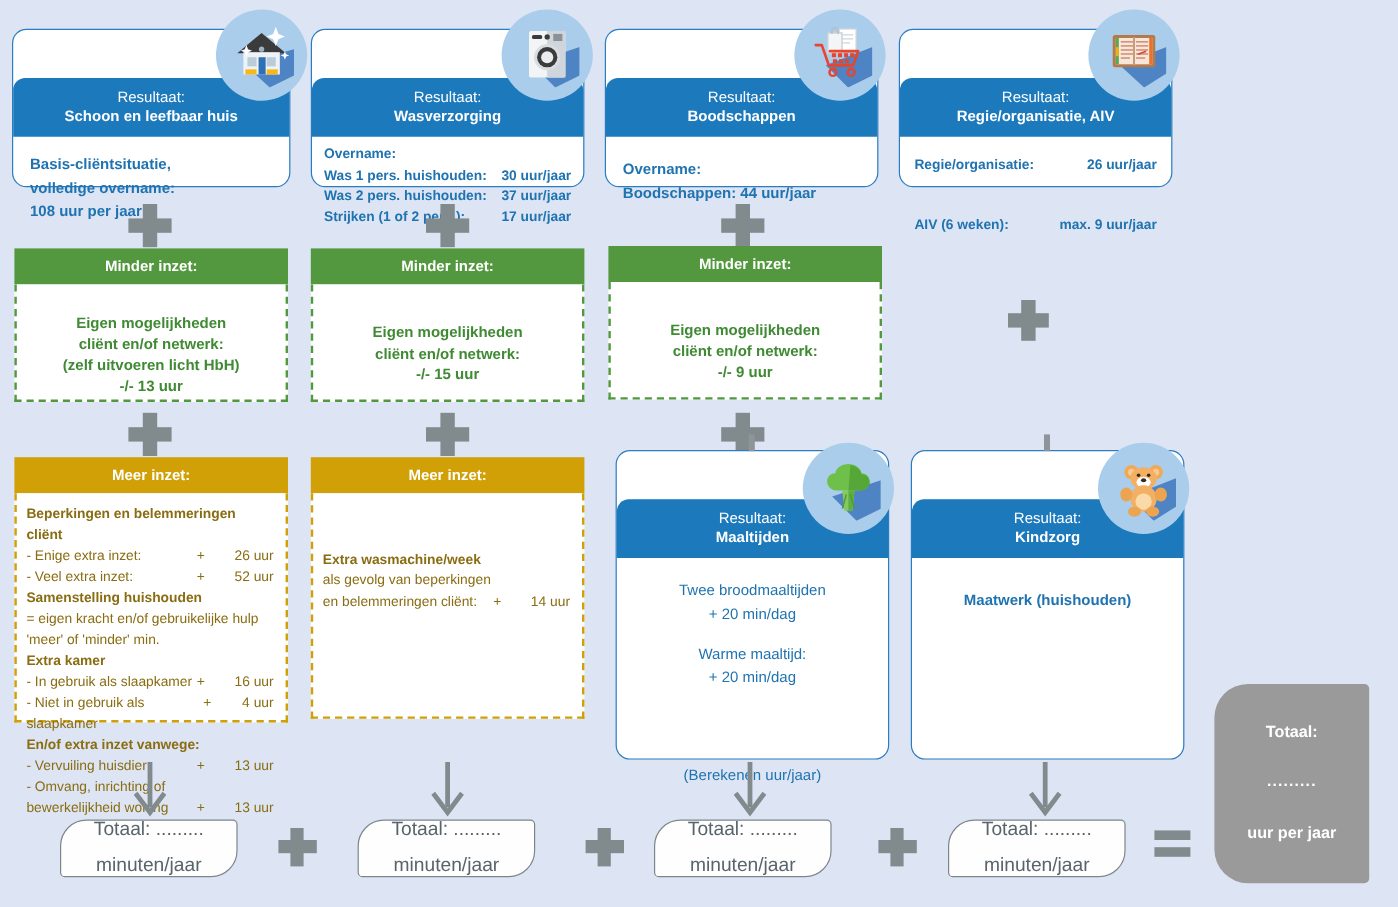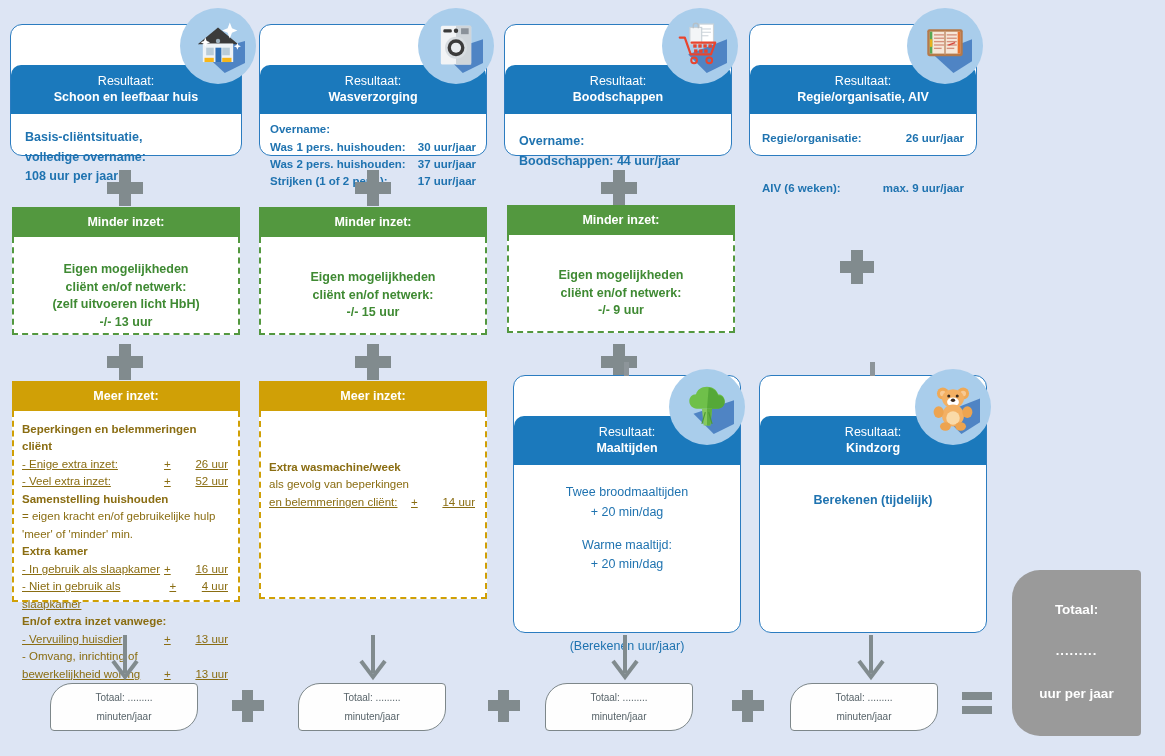--- a/index.html
+++ b/index.html
@@ -96,21 +96,21 @@
   .orange-body {
     border: 2px dashed #d0a006;
     border-top: none;
     background: #fff;
     color: #8a6d12;
     font-size: 11.5px;
     line-height: 1.52;
     padding: 10px 10px 10px 8px;
   }
   .orange-body .hdr { font-weight: bold; }
-  .orange-line { display: flex; text-decoration: underline; }
+  .orange-line { display: flex; }
   .orange-line .k { flex: 1 1 auto; }
   .orange-line .op { width: 18px; text-align: left; }
   .orange-line .v { width: 46px; text-align: right; white-space: nowrap; }
   .orange-note { }
 
   
   .plus {
     position: absolute;
     color: #808b8e;
   }
@@ -124,21 +124,21 @@
   
   .arrow svg { display:block; }
 
   
   .total {
     position: absolute;
     background: #fefefe;
     border: 1.6px solid #7d878a;
     border-radius: 22px 4px 22px 4px;
     color: #58646a;
-    font-size: 10px;
+    font-size: 16px;
     text-align: center;
     display: flex; flex-direction: column;
     align-items: center; justify-content: center;
     line-height: 1.9;
   }
 
   
   .grand {
     position: absolute;
     background: #9a9a9a;
@@ -439,21 +439,21 @@
       <path d="M30 38 l-4 14 M34 38 l4 14" stroke="#4e9a33" stroke-width="1.4" fill="none"></path>
     </svg>
   </div>
 
   <div class="card abs" style="left:759px; top:375px; width:228px; height:258px;">
     <div class="card-head">
       <span class="lbl">Resultaat:</span>
       <span class="ttl">Kindzorg</span>
     </div>
     <div class="card-body center" style="padding-top:26px; font-weight:bold;">
-      <div>Berekenen (tijdelijk)</div>
+      <div>Maatwerk (huishouden)</div>
     </div>
   </div>
   <div class="badge" style="left:915px; top:369px;">
     <svg viewBox="0 0 64 64">
       <polygon points="64,22 64,50 42,64 18,40" fill="#4f84c4"></polygon>
       <circle cx="20" cy="16" r="7" fill="#f0a955"></circle>
       <circle cx="44" cy="16" r="7" fill="#f0a955"></circle>
       <circle cx="20" cy="16" r="3.4" fill="#f7c994"></circle>
       <circle cx="44" cy="16" r="3.4" fill="#f7c994"></circle>
       <ellipse cx="32" cy="22" rx="13" ry="11" fill="#f3b063"></ellipse>

